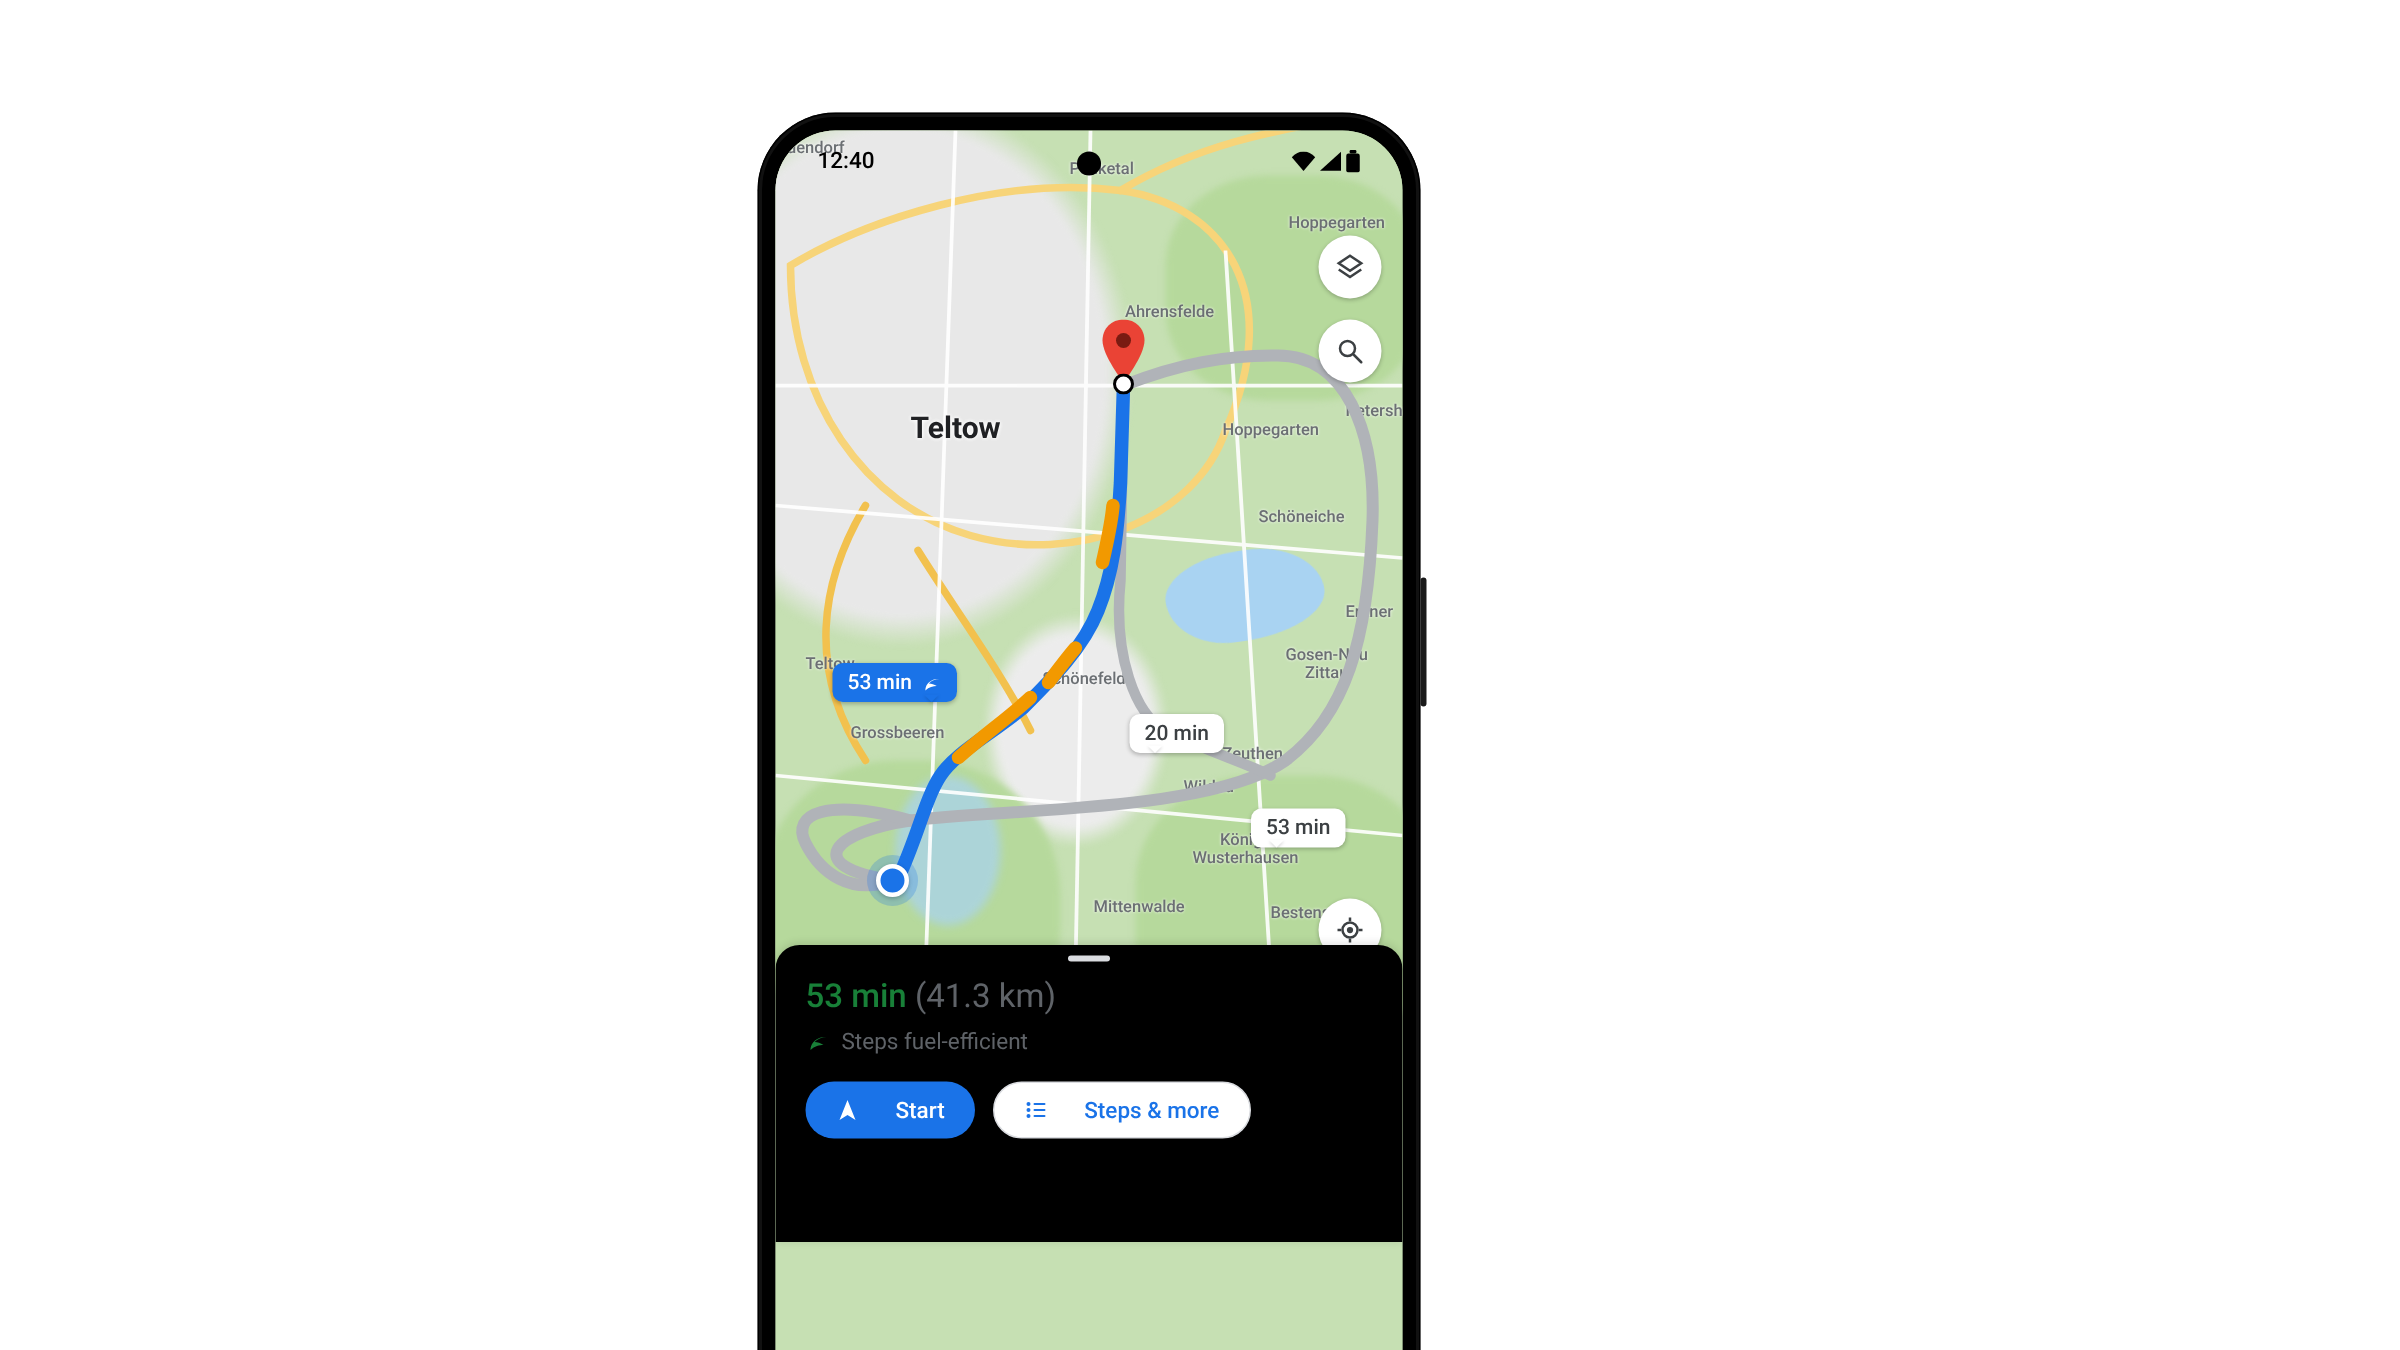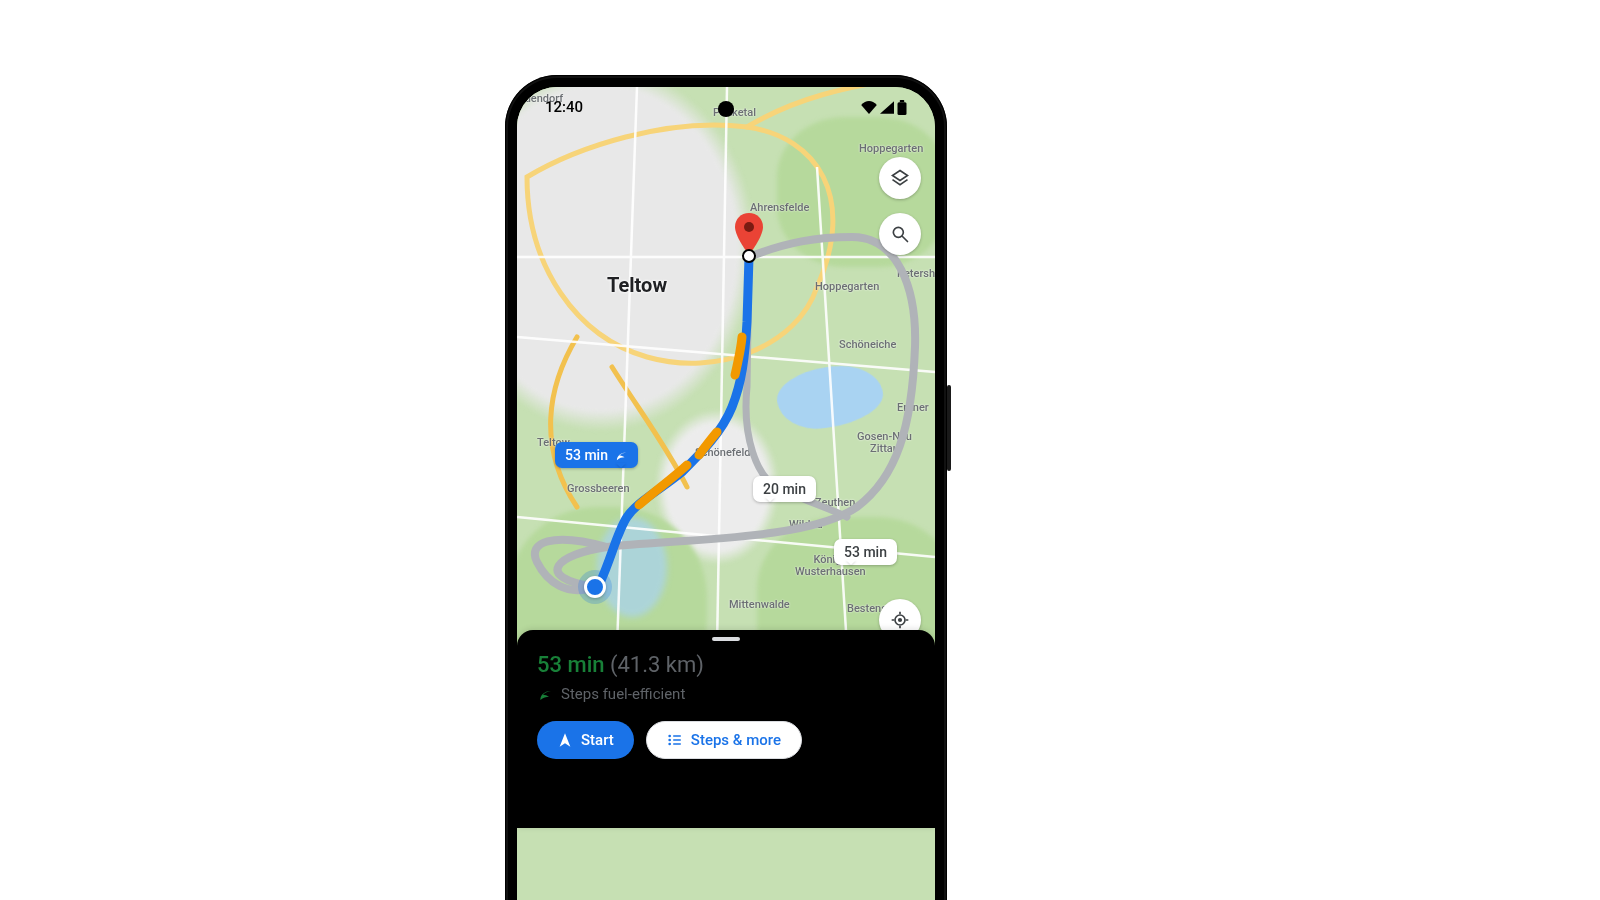--- a/index.html
+++ b/index.html
@@ -236,21 +236,21 @@
   .sheet .headline .time { color: #188038; font-weight: 500; }
   .sheet .headline .dist { color: #5f6368; }
   .sheet .sub {
     margin-top: 8px;
     color: #5f6368;
     font-size: 15px;
     display: flex; align-items: center; gap: 8px;
   }
   .sheet .actions { margin-top: 18px; display: flex; gap: 12px; }
   .btn {
-    display: flex; align-items: center; gap: 8px;
+    display: flex; align-items: center; gap: 24px;
     font-size: 15px; font-weight: 500;
     padding: 9px 20px;
     border-radius: 22px;
   }
   .btn.primary { background: #1a73e8; color: #fff; }
   .btn.secondary { background: #fff; color: #1a73e8; border: 1px solid #dadce0; }
 </style>
 </head>
 <body>
 

